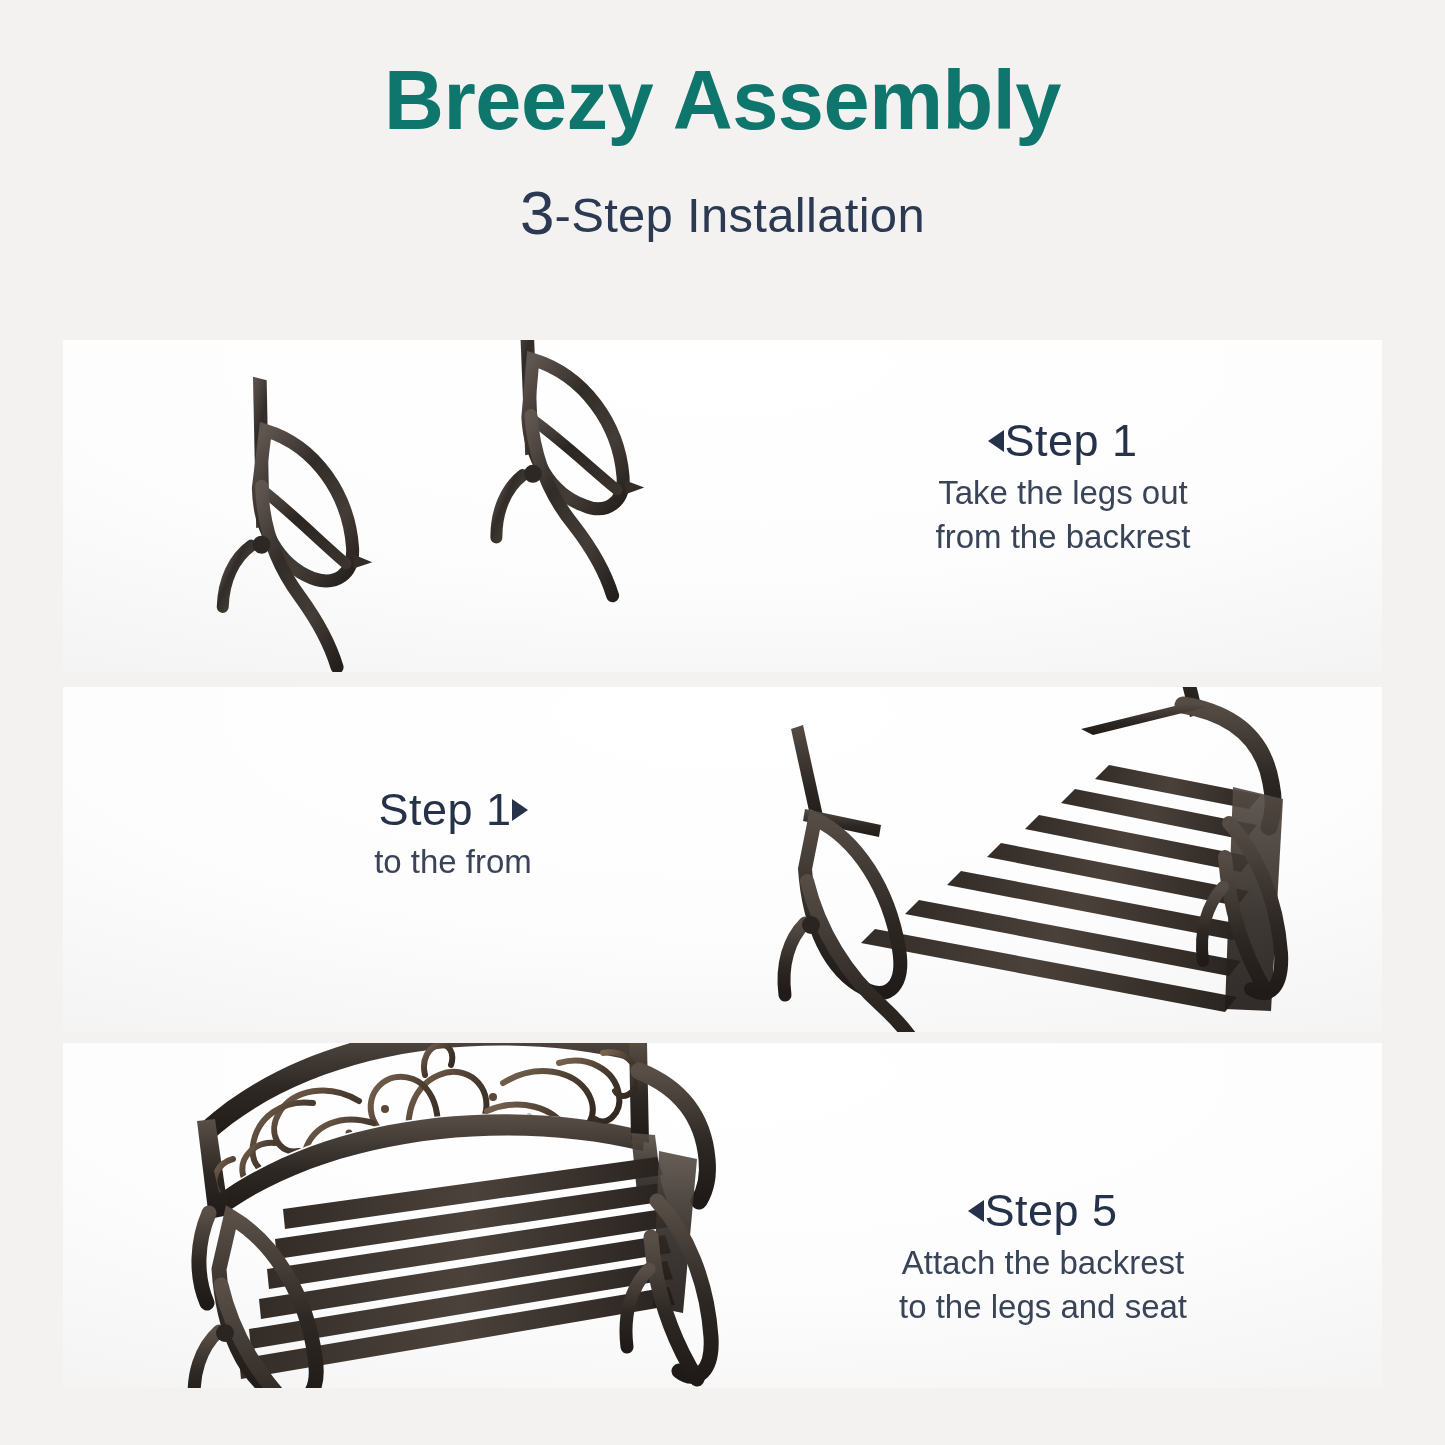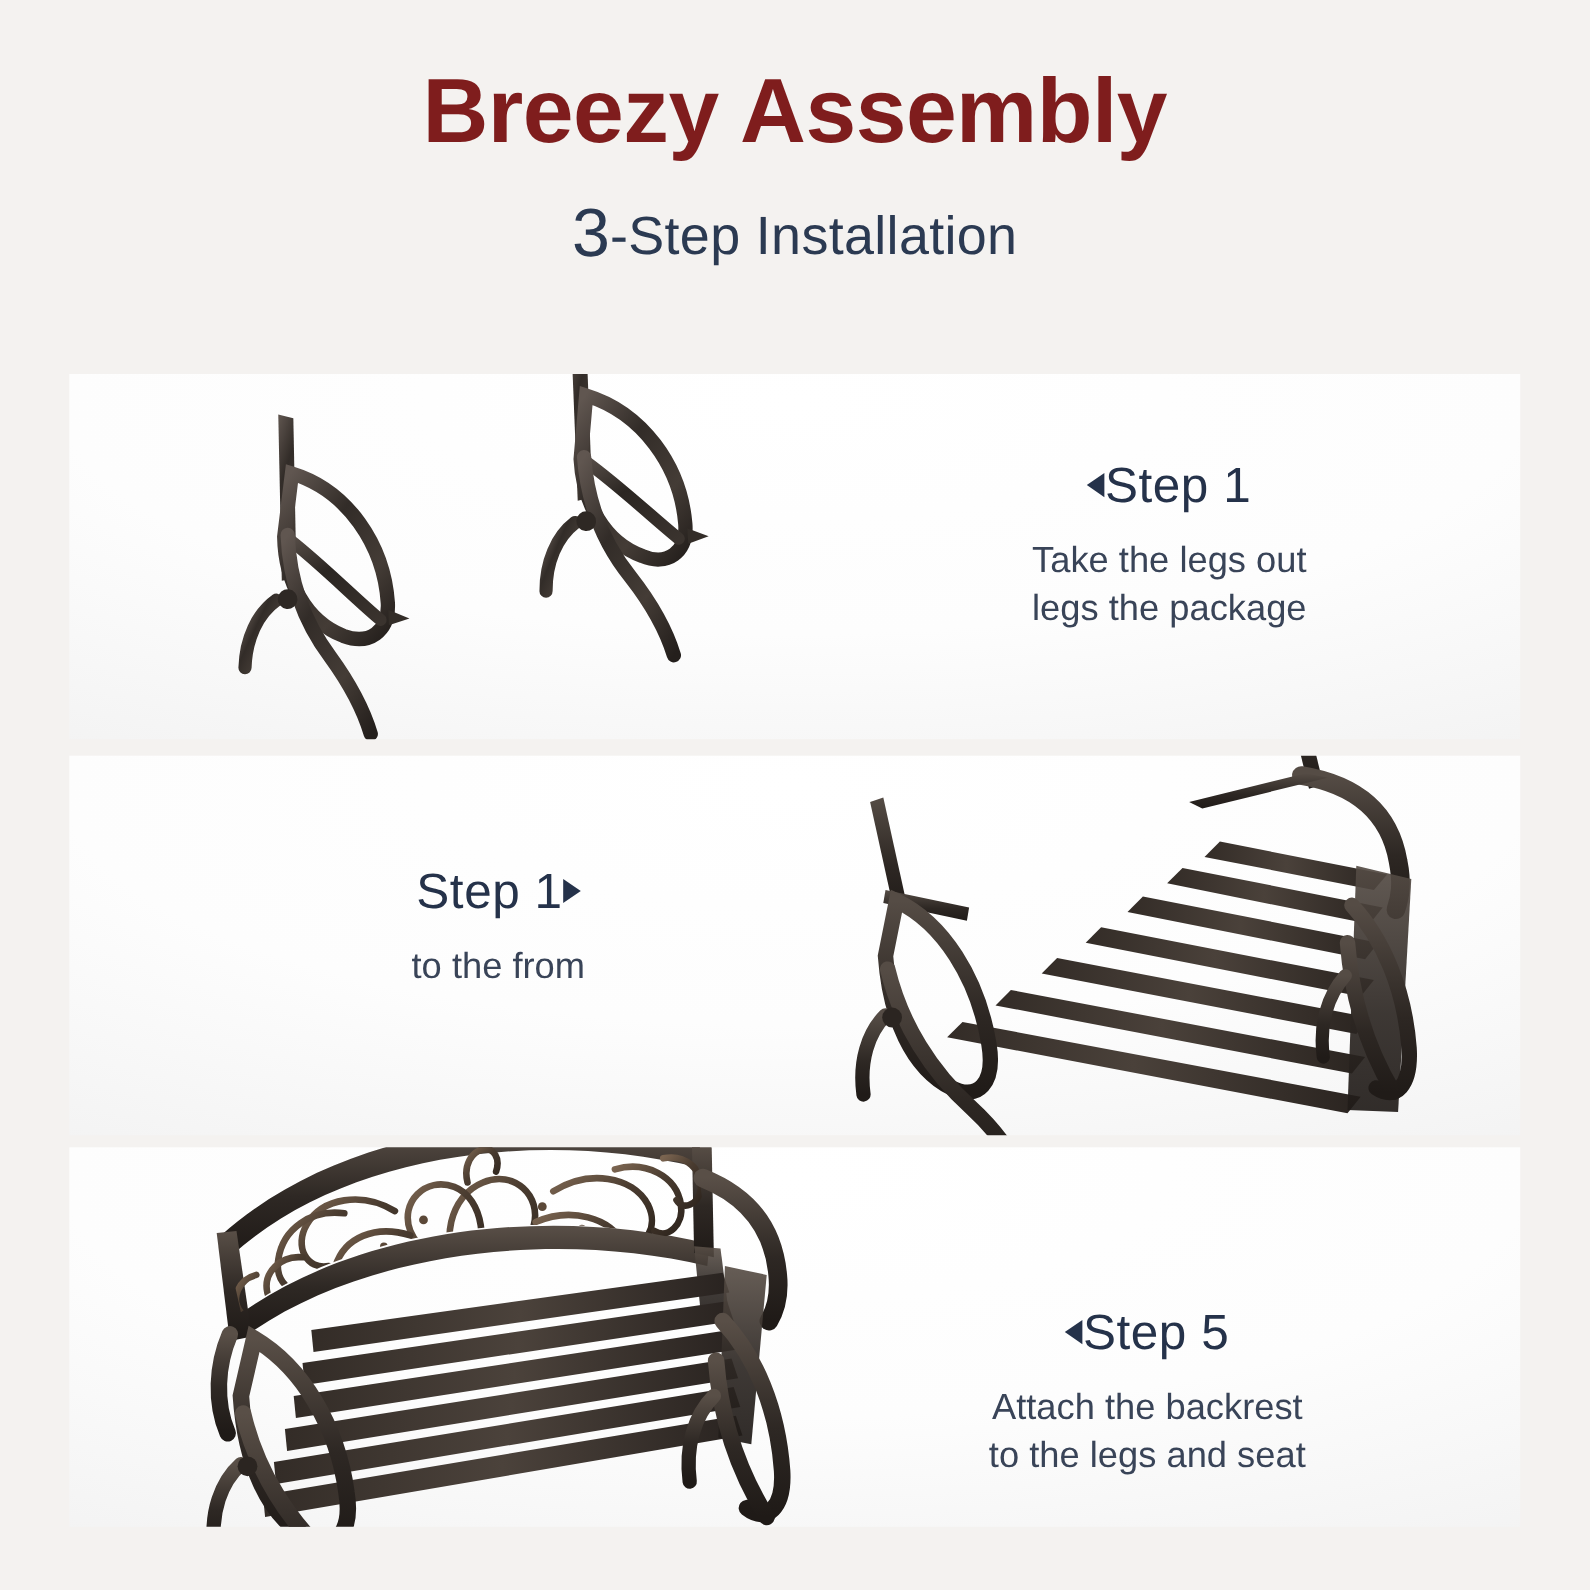--- a/index.html
+++ b/index.html
@@ -27,21 +27,21 @@
     top: 0;
     width: 1445px;
     text-align: center;
   }
   .title {
     margin: 0;
     padding-top: 56px;
     font-size: 83px;
     font-weight: 700;
     letter-spacing: -0.5px;
-    color: #7f1d1d;
+    color: #0f766e;
     line-height: 1.08;
   }
   .subtitle {
     margin: 12px;
     padding-top: 24px;
     color: #2b3a52;
     line-height: 1;
     white-space: nowrap;
   }
   .subtitle .big-num {
@@ -102,21 +102,21 @@
     border-top: 11px solid transparent;
     border-bottom: 11px solid transparent;
     border-right: 16px solid #25324a;
   }
   .tri-right {
     border-top: 11px solid transparent;
     border-bottom: 11px solid transparent;
     border-left: 16px solid #25324a;
   }
   .step-desc {
-    margin-top: 24px;
+    margin-top: 8px;
     font-size: 33px;
     font-weight: 300;
     line-height: 1.33;
     color: #394458;
     white-space: nowrap;
     text-align: center;
   }
 
   
   .block-1 { left: 760px; top: 78px;  width: 480px; }
@@ -197,21 +197,21 @@
         </g>
       </svg>
 
       <div class="step-block block-1">
         <div class="step-head">
           <span class="tri tri-left"></span>
           <span class="step-label">Step 1</span>
         </div>
         <div class="step-desc">
           <div>Take the legs out</div>
-          <div>legs the package</div>
+          <div>from the backrest</div>
         </div>
       </div>
     </div>
 
     <div class="panel panel-2">
 
       <div class="step-block block-2">
         <div class="step-head">
           <span class="step-label">Step 1</span>
           <span class="tri tri-right"></span>

